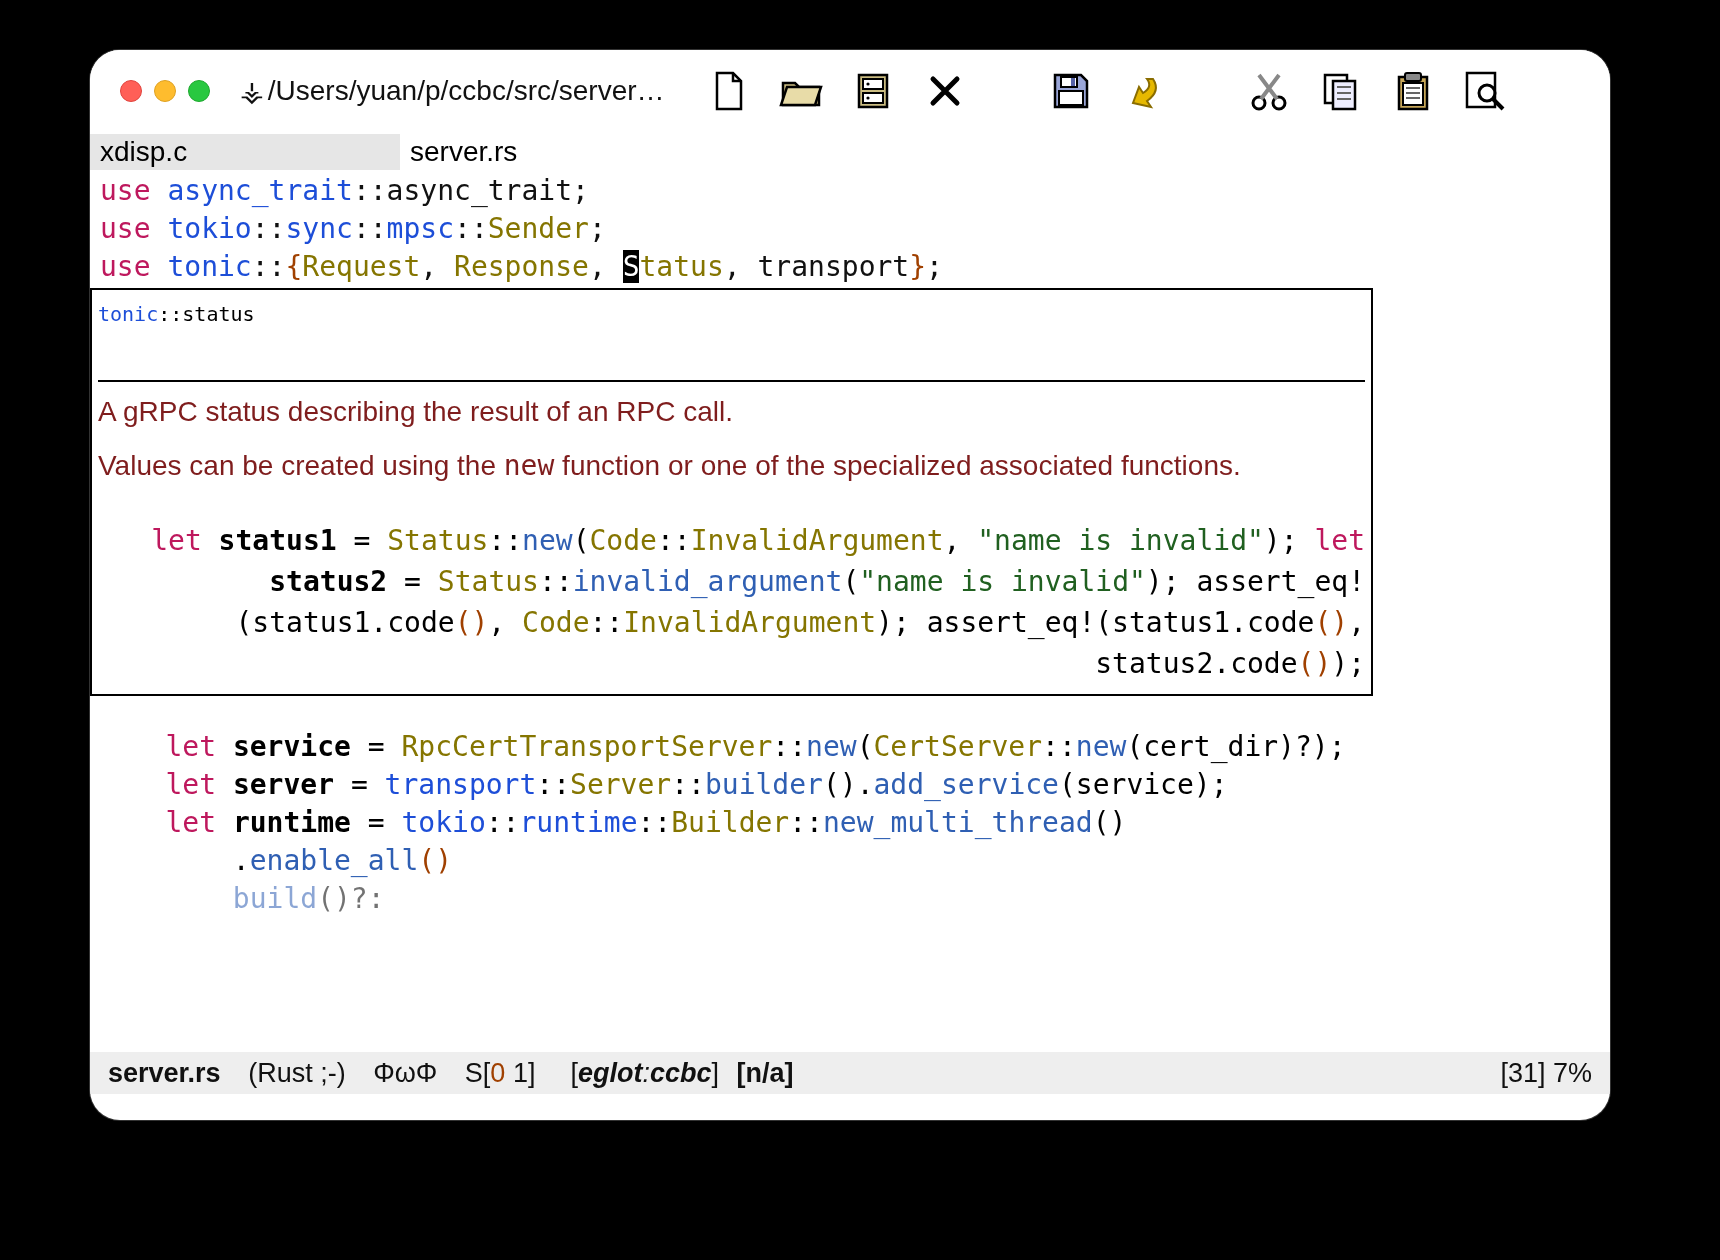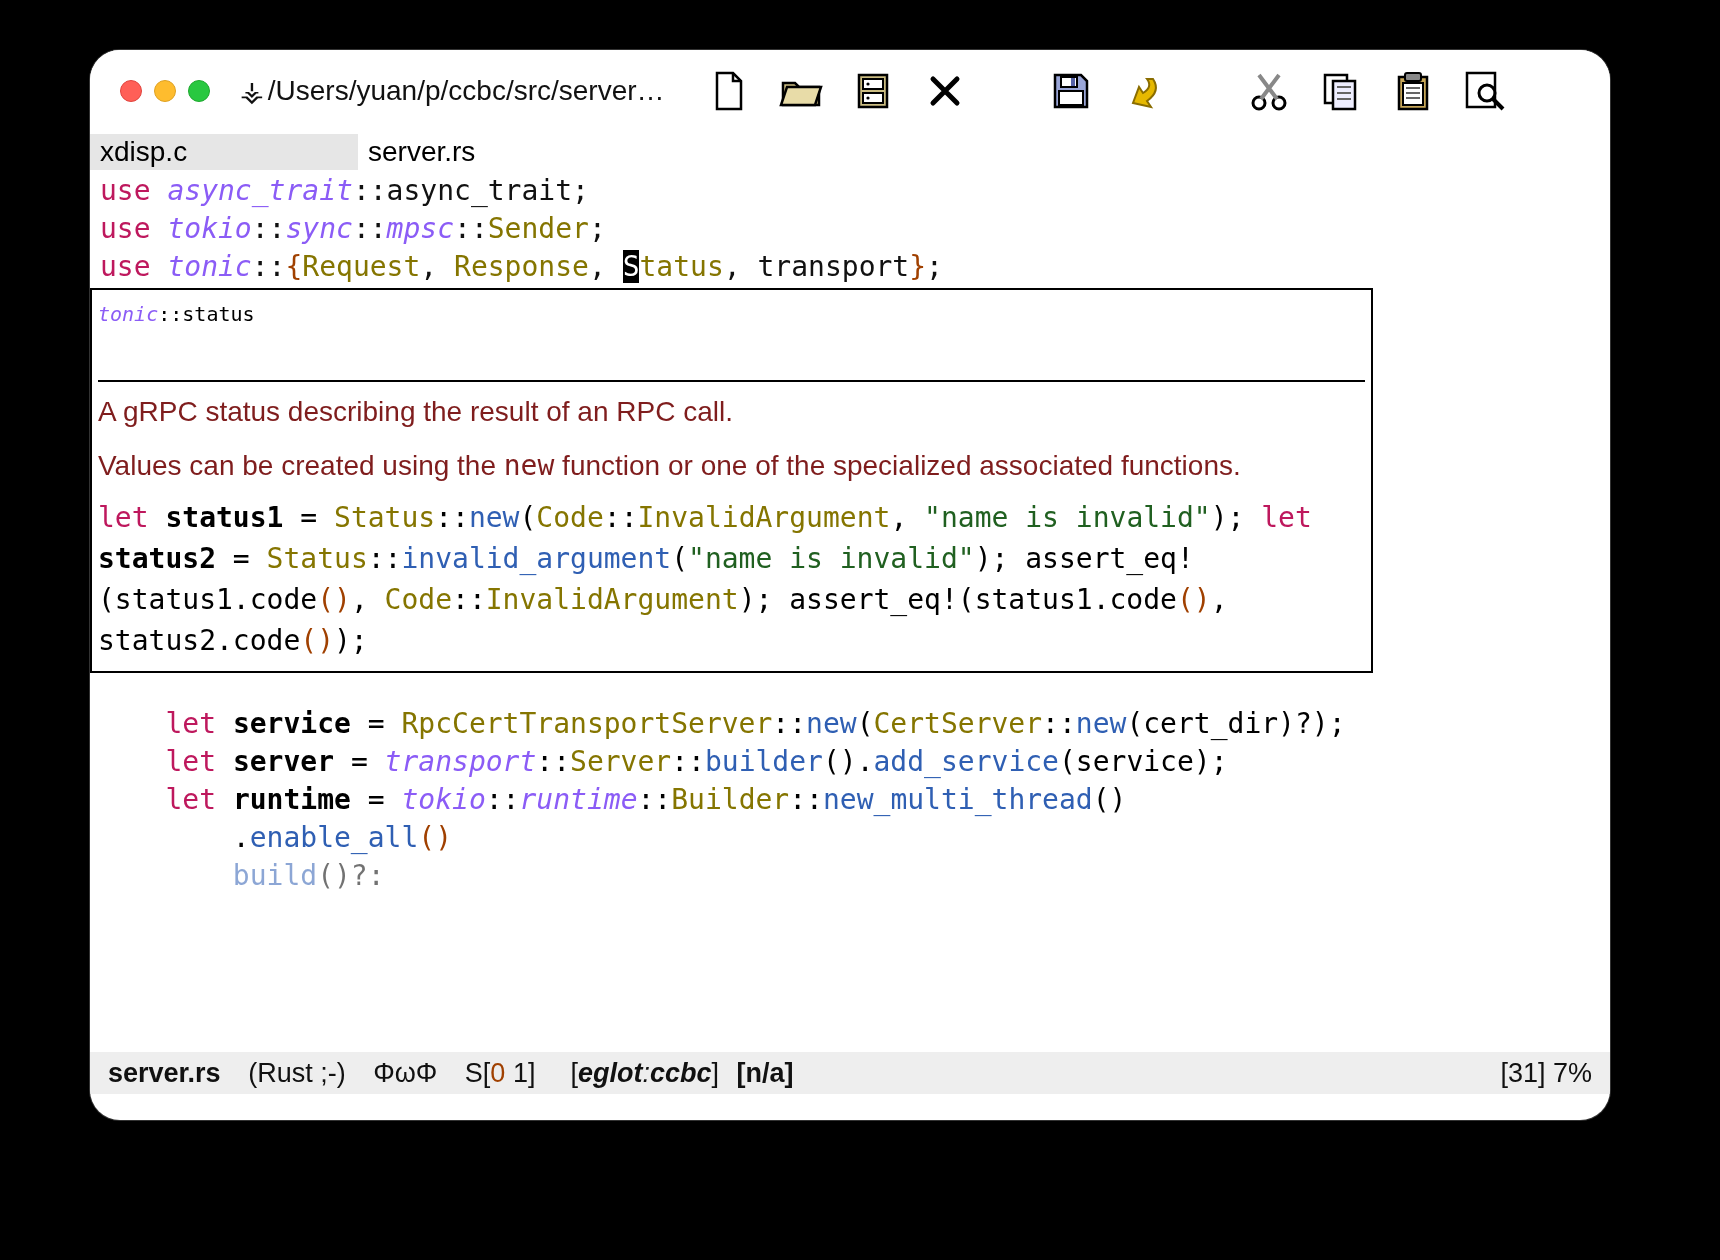--- a/index.html
+++ b/index.html
@@ -54,33 +54,33 @@
   .tabs {
     display: flex;
     font-size: 28px;
     height: 40px;
     align-items: center;
   }
   .tab {
     padding: 2px 20px 2px 10px;
     cursor: pointer;
   }
-  .tab.active { background:#e6e6e6; width: 268px;}
+  .tab.active { background:#e6e6e6; width: 310px;}
   .tab.inactive { background:#fff; }
   
   .code-area {
     font-family: "SF Mono", Menlo, Consolas, monospace;
     font-size: 28px;
     line-height: 38px;
     padding-left: 10px;
     white-space: pre;
     color:#111;
   }
   .kw  { color:#be185d; } 
-  .pathit { font-style: italic; color:#8b5cf6; }
+  .pathit { color:#1d4ed8; }
   .brace-hl { color:#a04000; }
   .ident { color:#857500; } 
   .fn  { color:#2f5fb3; } 
   .comment { color:#808080; }
   .str { color:#206020; }
   .cursor-block {
     background:#000; color:#fff;
     padding: 0 0px;
   }
   
@@ -105,21 +105,22 @@
     font-size: 28px;
     line-height: 40px;
     color:#7f1d1d;
     white-space: normal;
   }
   .doc-prose .mono { font-family: "SF Mono", Menlo, Consolas, monospace; }
   .doc-example {
     font-family: "SF Mono", Menlo, Consolas, monospace;
     font-size: 28px;
     line-height: 41px;
-    margin-top: 11px;
+    margin-top: 34px;
+    text-align: right;
   }
   
   .resumed {
     font-family: "SF Mono", Menlo, Consolas, monospace;
     font-size: 28px;
     line-height: 38px;
     white-space: pre;
     padding-left: 8px;
     margin-top: 32px;
   }

